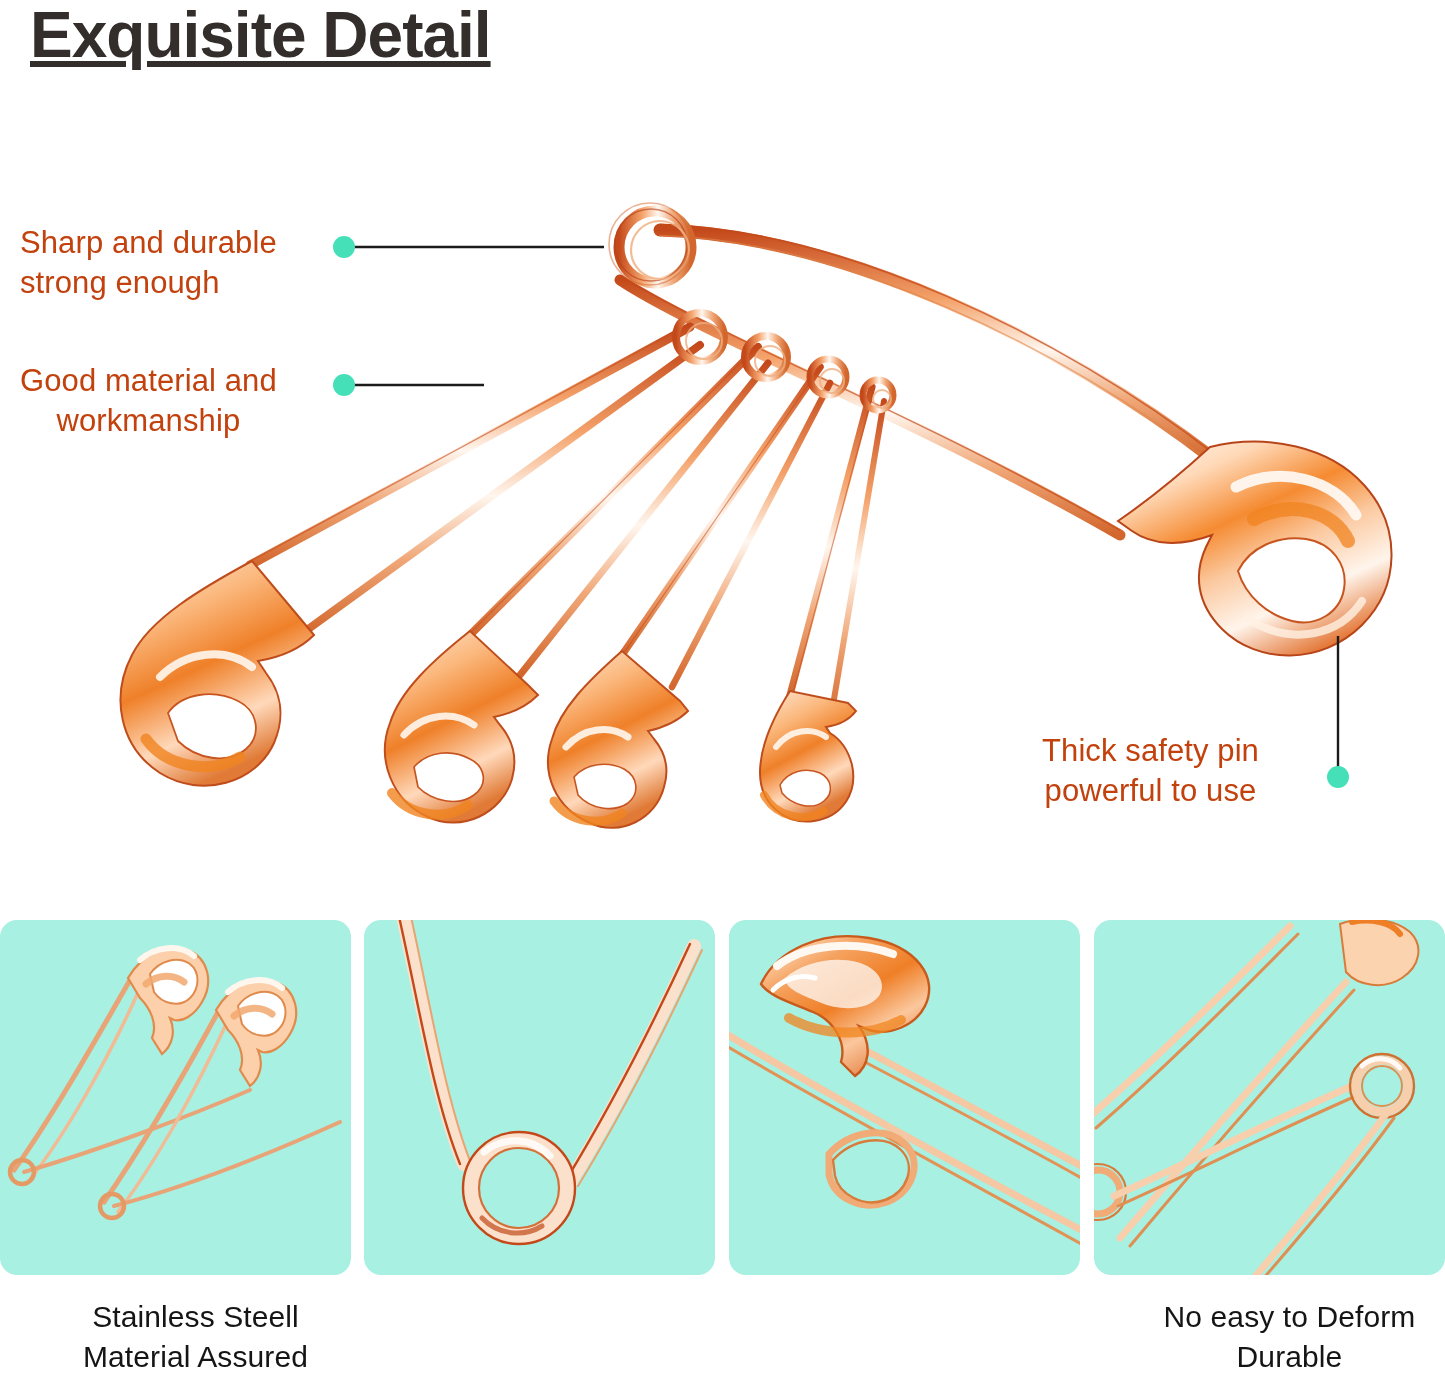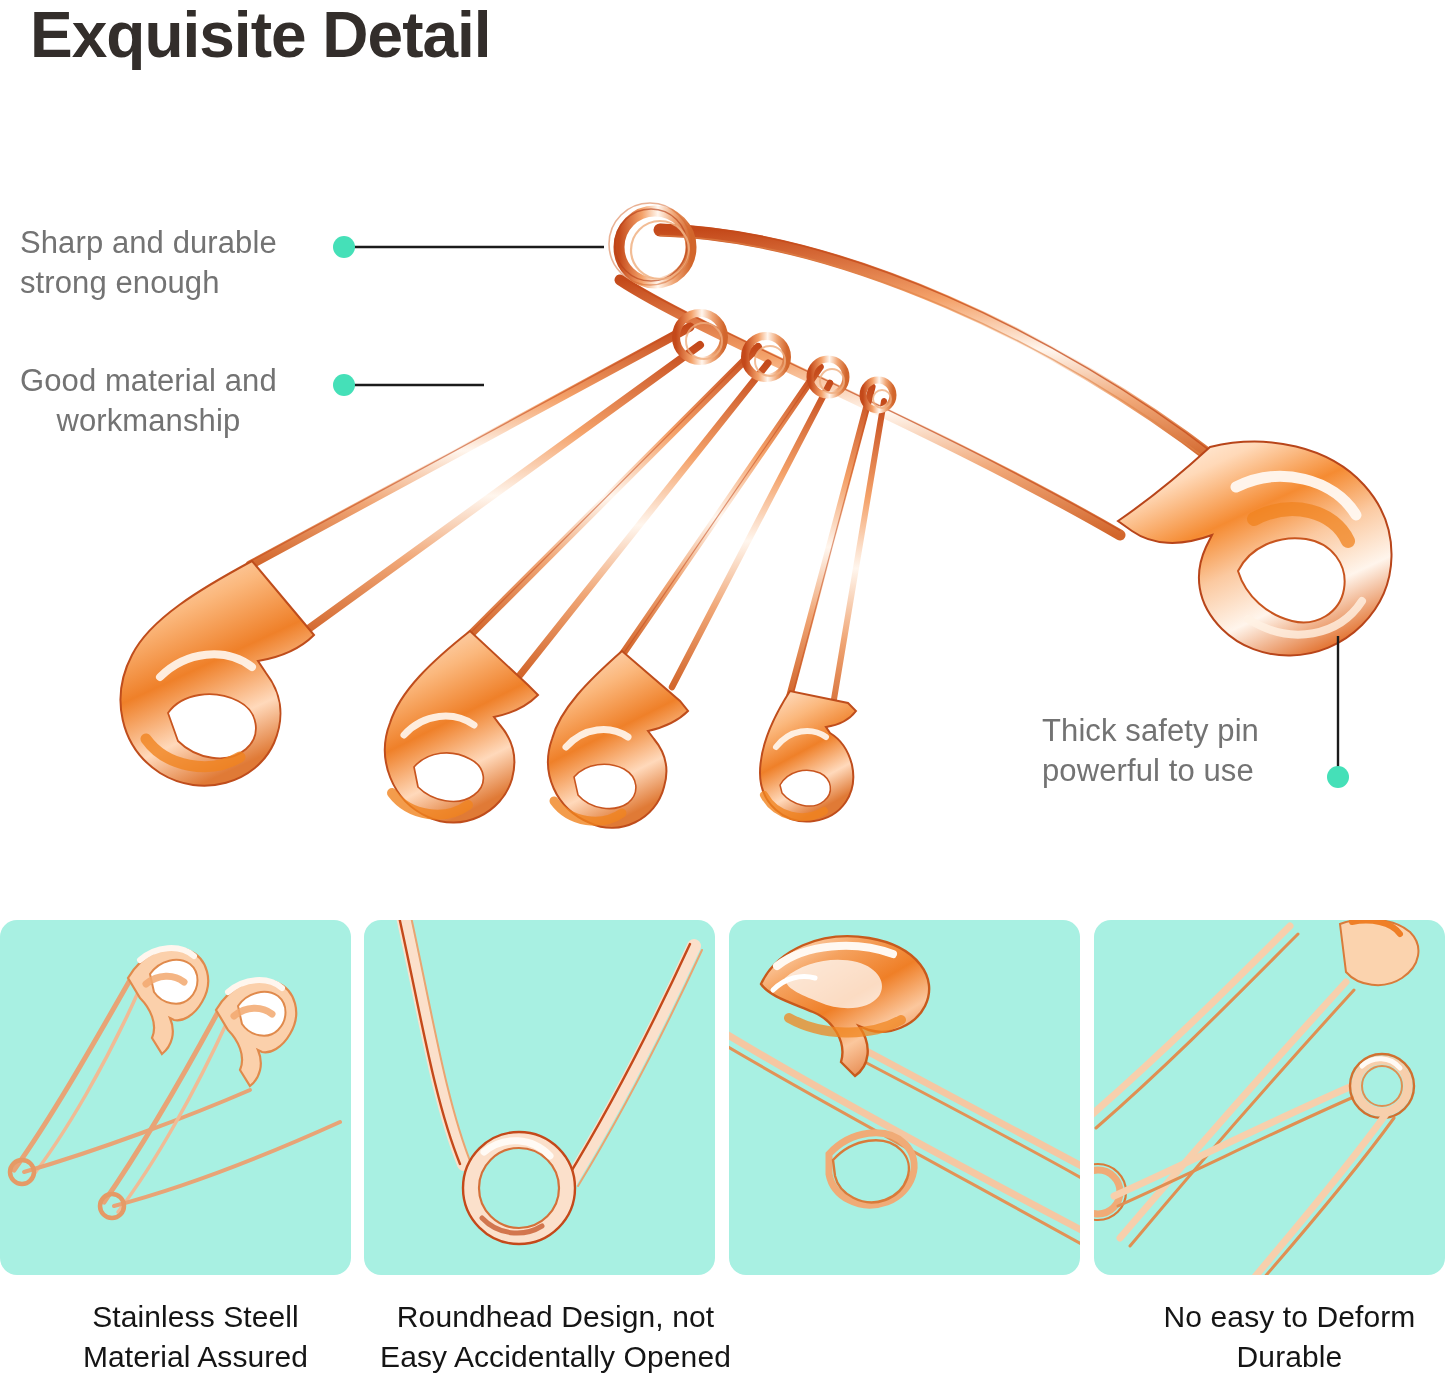--- a/index.html
+++ b/index.html
@@ -22,20 +22,21 @@
   #page-title {
     position: absolute;
     left: 30px;
     top: 2px;
     font-size: 64px;
     font-weight: bold;
     letter-spacing: -1px;
     color: #332e2b;
     line-height: 1.05;
     white-space: nowrap;
+    text-decoration: underline;
   }
 
   
   #hero {
     position: absolute;
     left: 0;
     top: 95px;
     width: 1445px;
     height: 815px;
   }
@@ -45,28 +46,28 @@
     width: 1445px;
     height: 815px;
     display: block;
   }
 
   
   .callout-label {
     position: absolute;
     font-size: 31px;
     font-weight: 400;
-    color: #737373;
+    color: #c2410c;
     line-height: 1.28;
     letter-spacing: 0.1px;
     white-space: pre-line;
   }
   #callout-label-1 { left: 20px; top: 128px; }
   #callout-label-2 { left: 20px; top: 266px; text-align: center; }
-  #callout-label-3 { left: 1042px; top: 616px; }
+  #callout-label-3 { left: 1042px; top: 636px; text-align: center; }
 
   
   #thumb-strip {
     position: absolute;
     left: 0;
     top: 920px;
     width: 1445px;
     height: 355px;
   }
   .thumb-panel {
@@ -419,17 +420,15 @@
 
       <path d="M 292,194 C 250,252 200,310 160,358" fill="none" stroke="#f7cfac" stroke-width="7" stroke-linecap="round"></path>
       <path d="M 300,198 C 258,256 208,314 168,360" fill="none" stroke="#e08f52" stroke-width="3" stroke-linecap="round"></path>
     </svg>
   </div>
 </div>
 
 <div id="caption-row">
   <div class="thumb-caption" id="thumb-caption-1">Stainless Steell
 Material Assured</div>
-  <div class="thumb-caption" id="thumb-caption-2">Roundhead Design, not
-Easy Accidentally Opened</div>
   <div class="thumb-caption" id="thumb-caption-4">No easy to Deform
 Durable</div>
 </div>
 
 </body></html>

